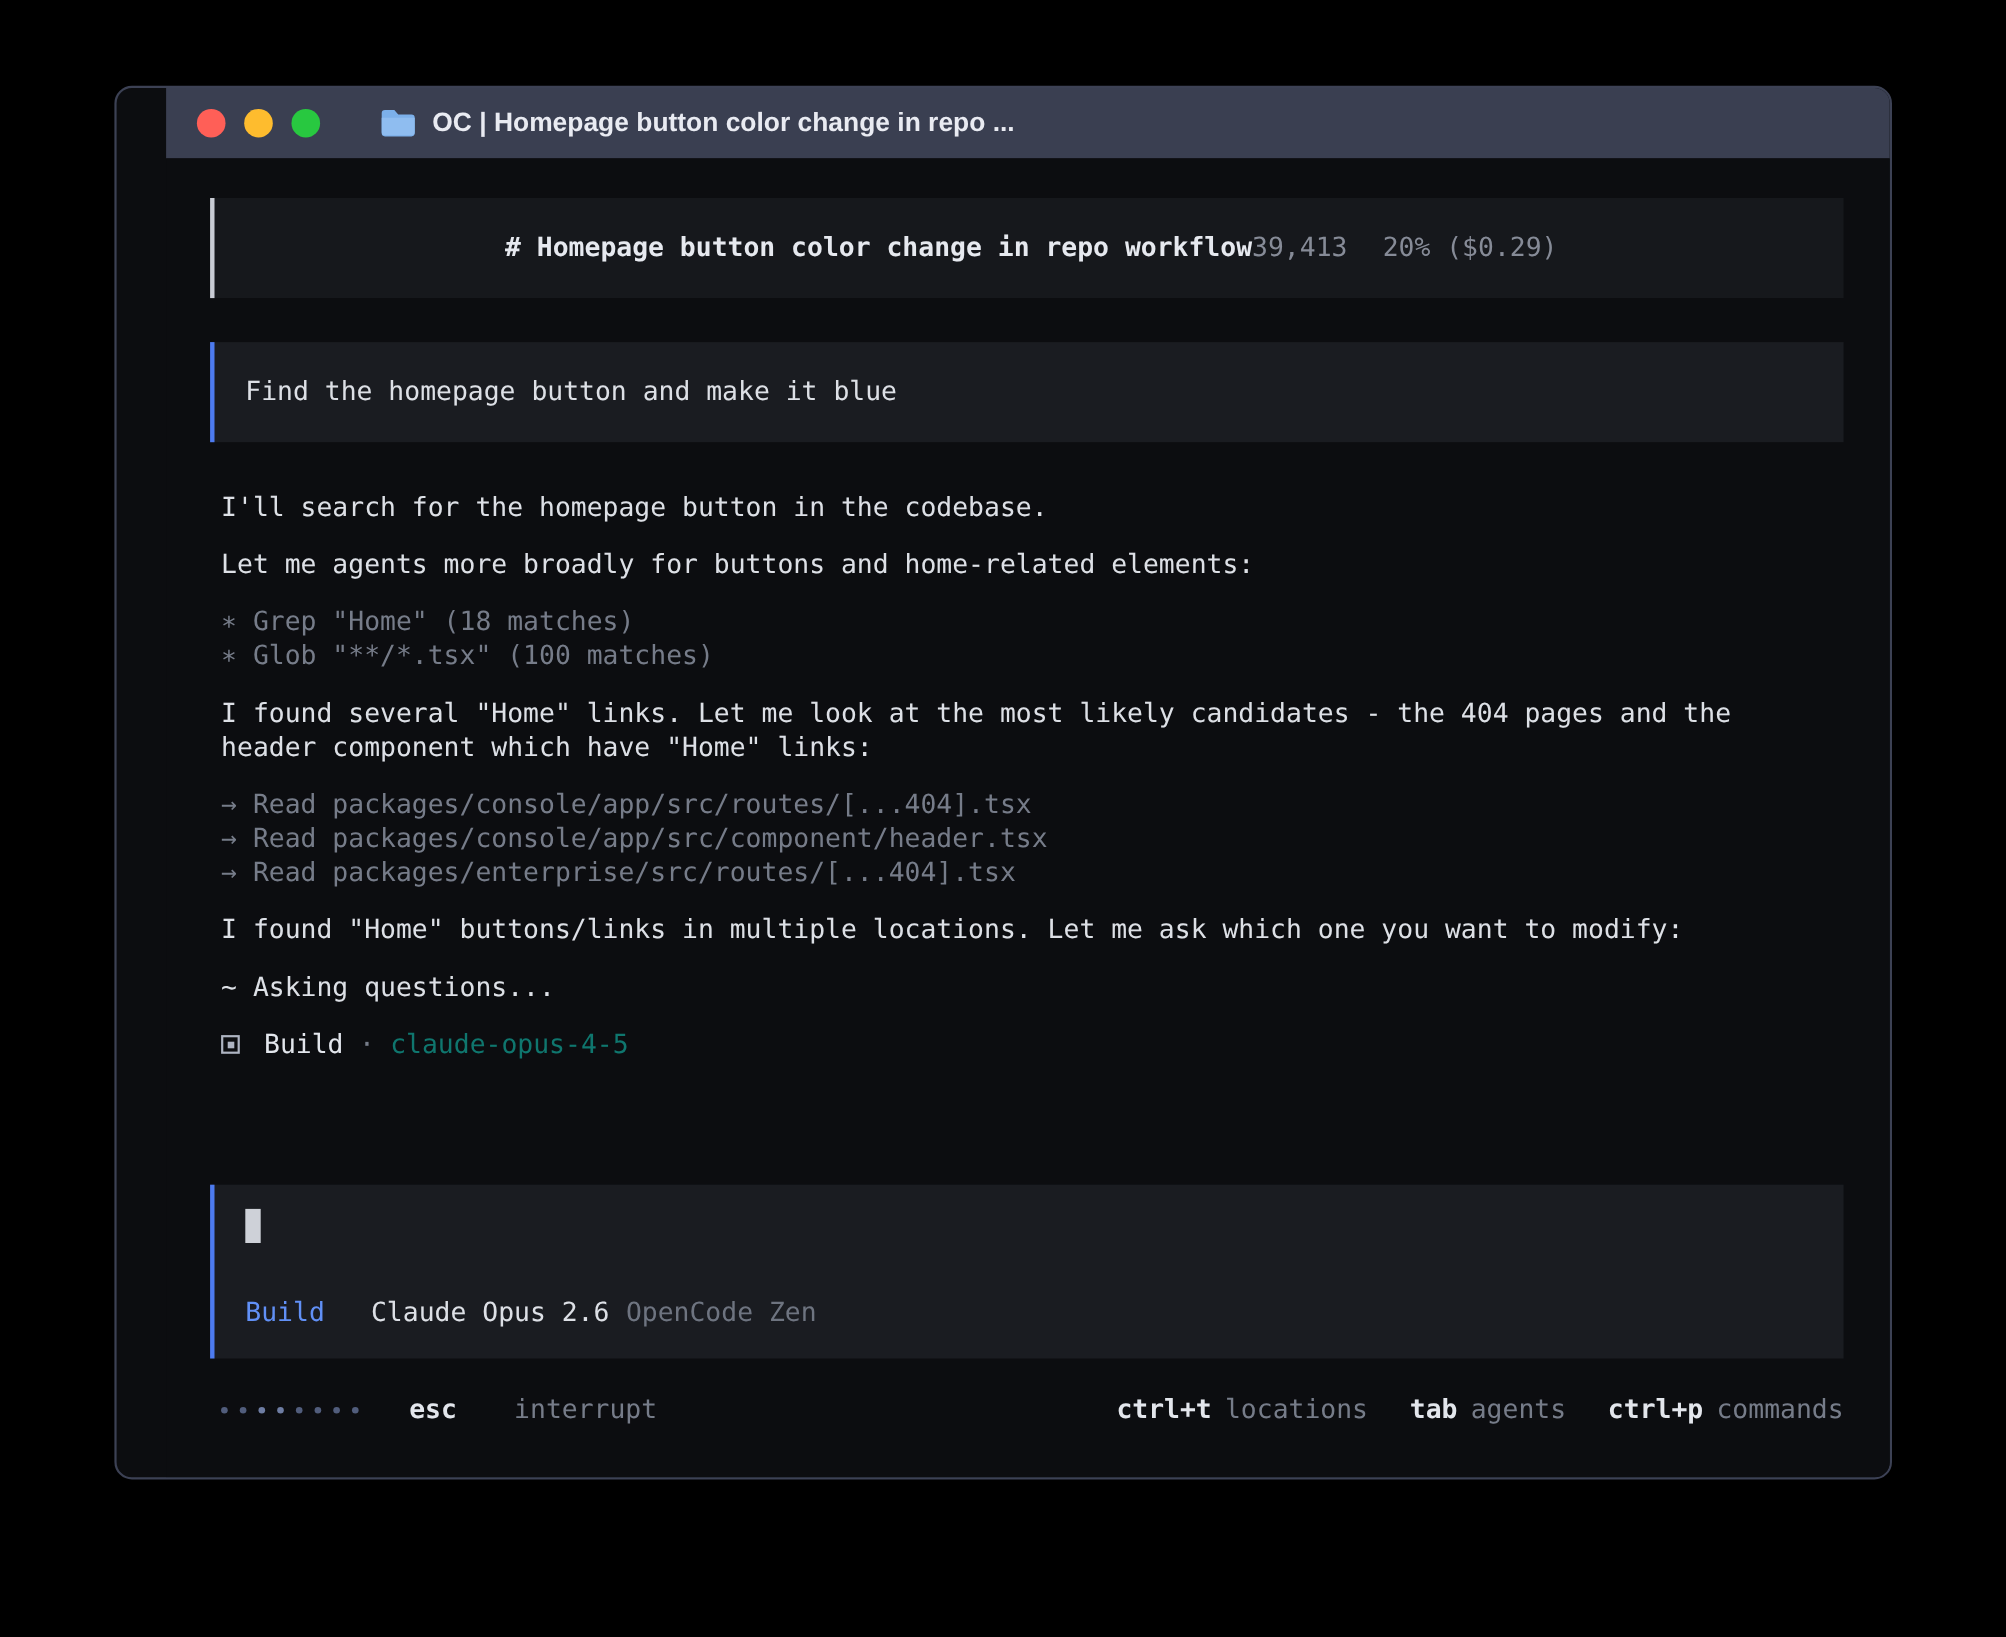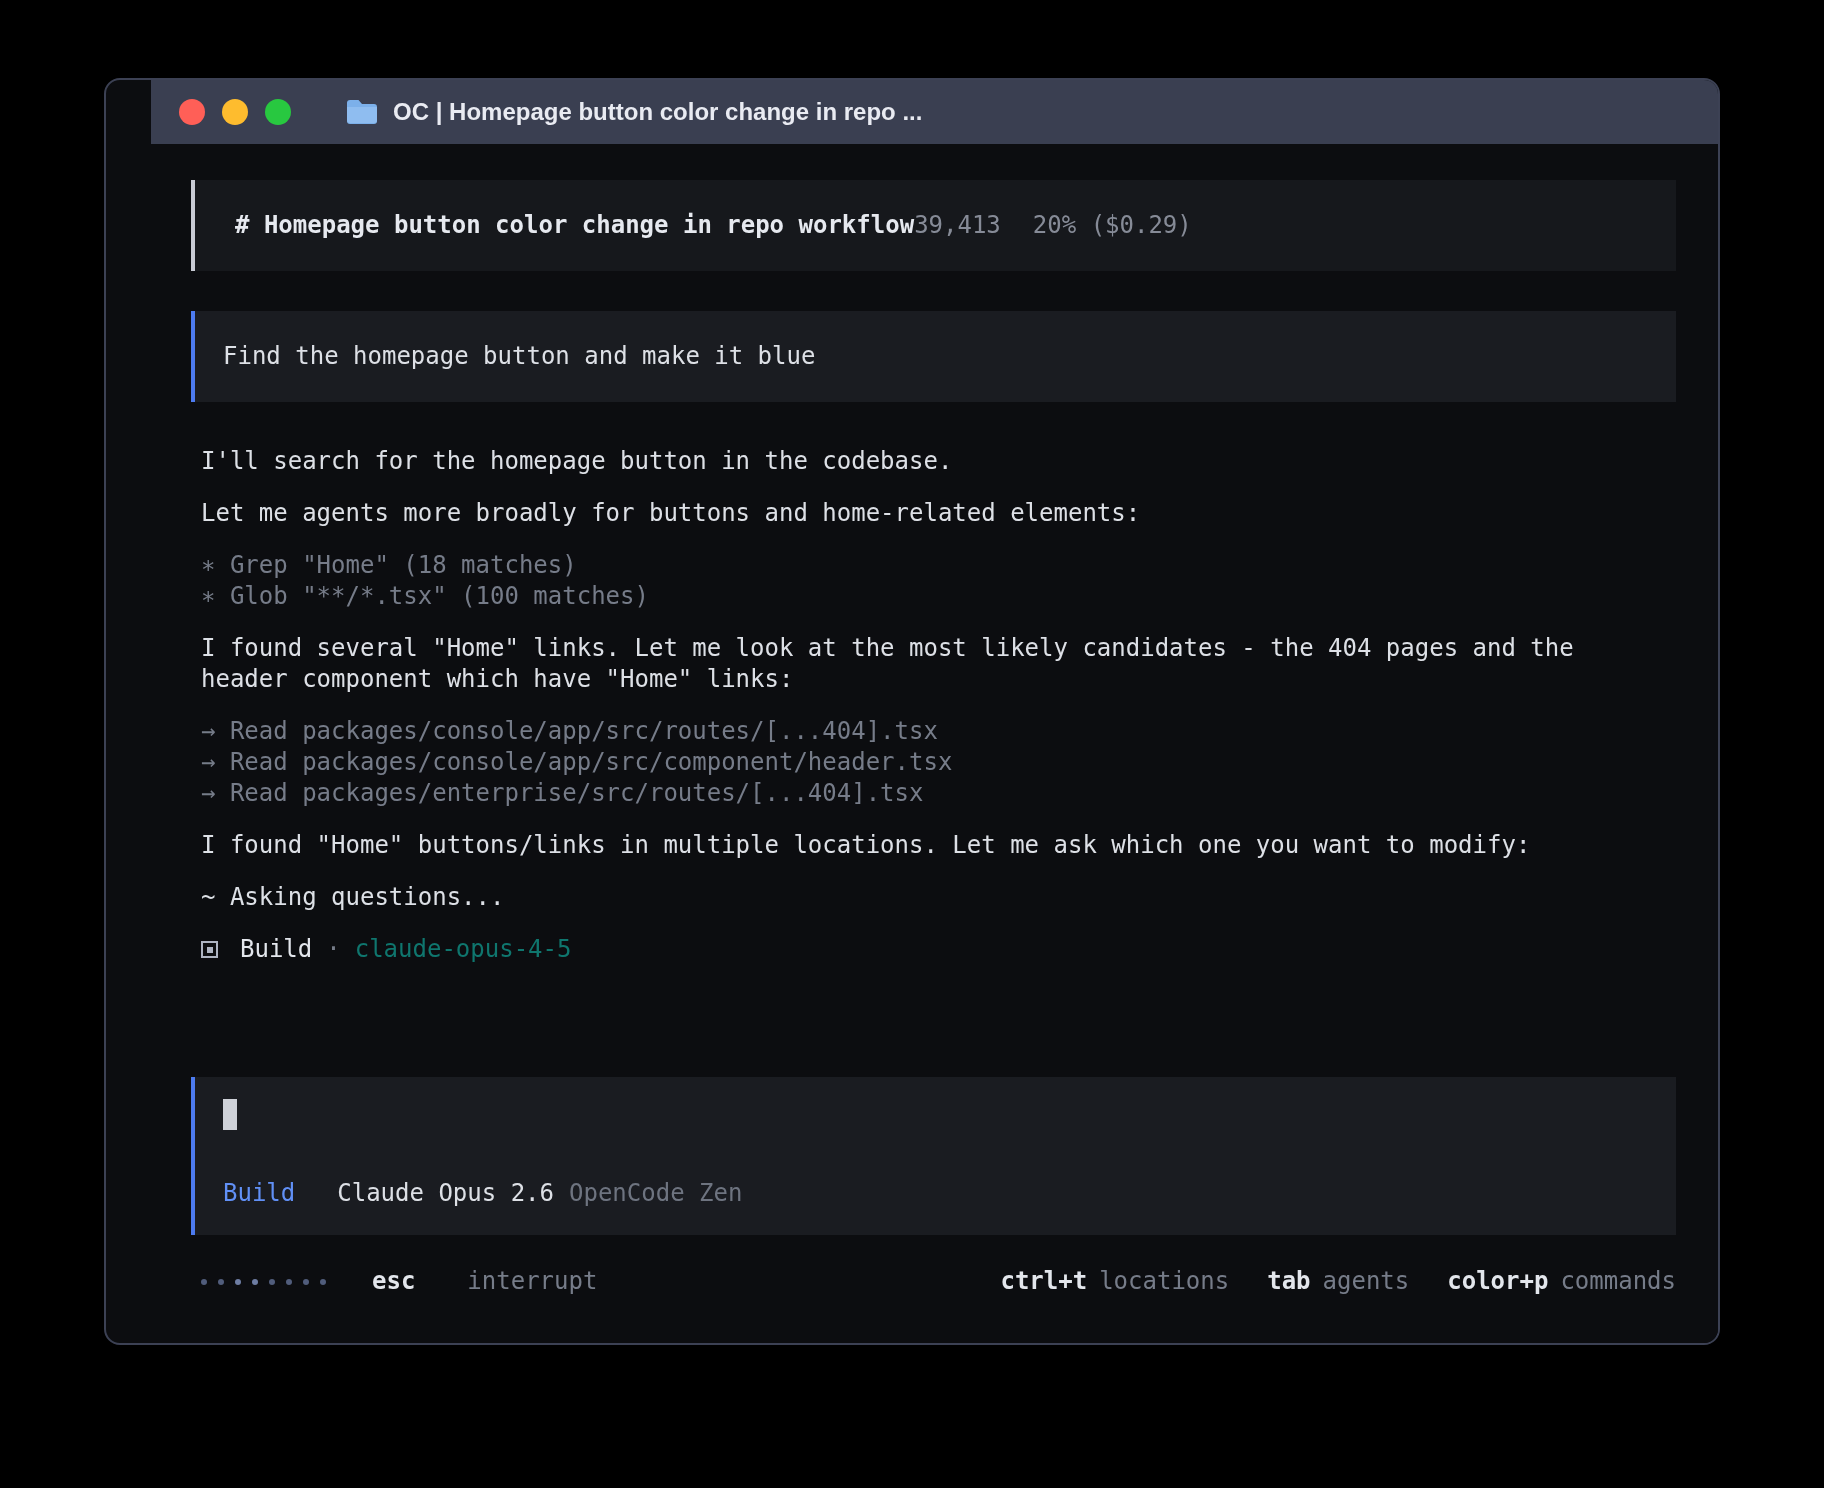--- a/index.html
+++ b/index.html
@@ -53,21 +53,21 @@
     color: #dde0e6;
   }
 
   .block {
     border-left: 4px solid #c9ccd5;
     background: #16181c;
     padding: 30px 36px 30px 40px;
   }
   .block.header-block {
     display: flex;
-    justify-content: flex-start;
+    justify-content: center;
     align-items: center;
     margin-bottom: 40px;
   }
   .header-title { font-weight: bold; color: #e6e9ef; white-space: nowrap; }
   .header-meta { color: #868b97; display: flex; gap: 32px; white-space: nowrap; }
 
   .block.user-block {
     border-left-color: #4d7bf0;
     background: #1a1c21;
     padding-left: 28px;
@@ -228,20 +228,20 @@
       <div class="footer-right">
         <span class="shortcut">
           <span class="key">ctrl+t</span>
           <span class="key-label">locations</span>
         </span>
         <span class="shortcut">
           <span class="key">tab</span>
           <span class="key-label">agents</span>
         </span>
         <span class="shortcut">
-          <span class="key">color+p</span>
+          <span class="key">ctrl+p</span>
           <span class="key-label">commands</span>
         </span>
       </div>
     </div>
 
   </div>
 </div>
 
 </body></html>

